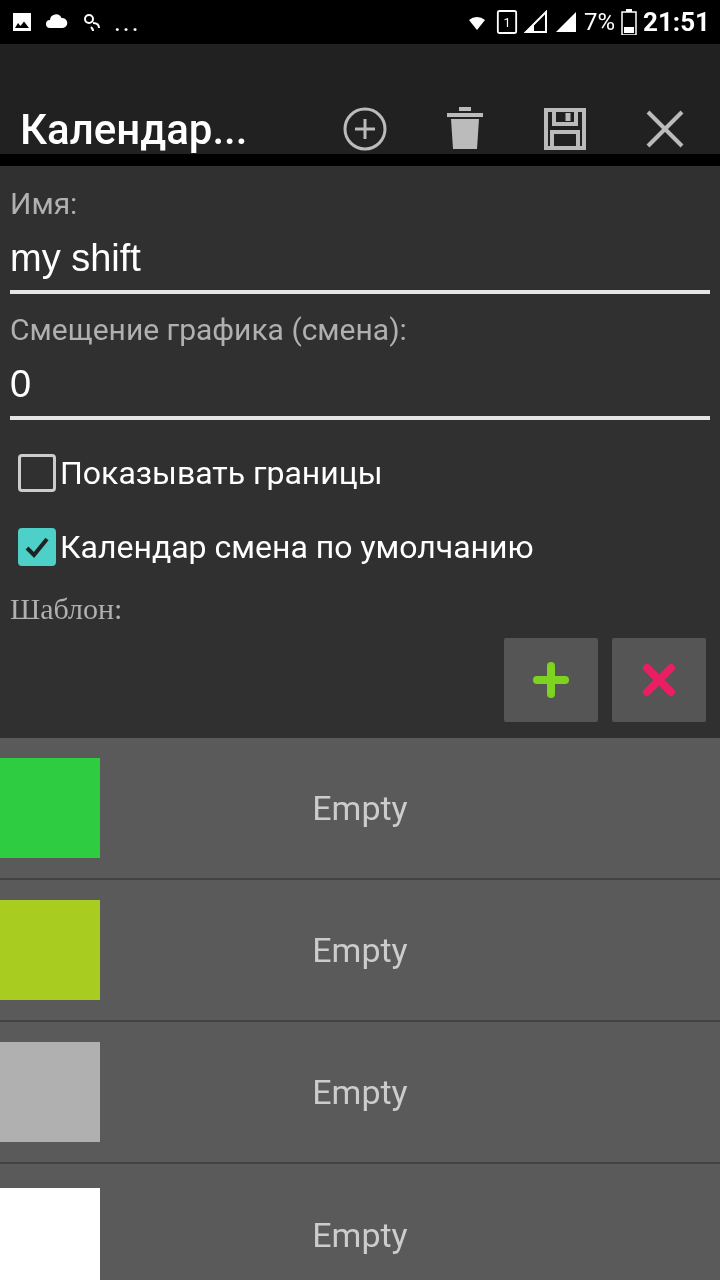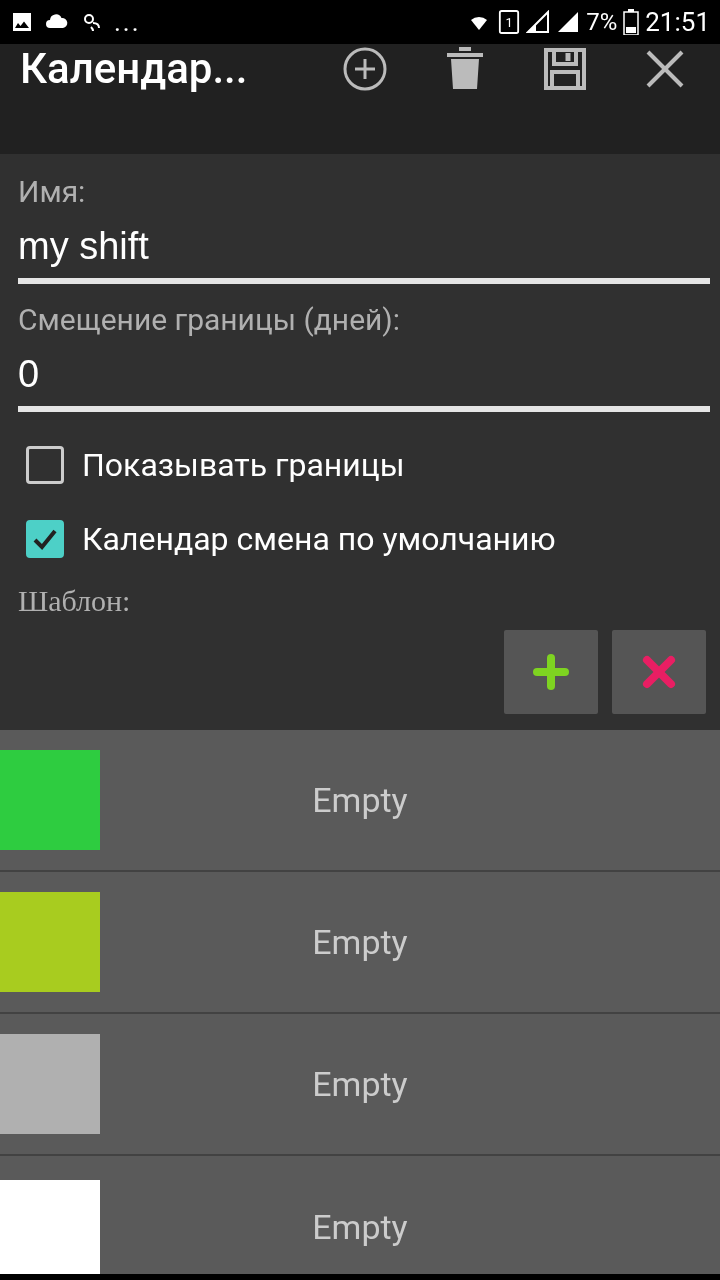--- a/index.html
+++ b/index.html
@@ -15,55 +15,56 @@
     color: #fff;
     font-size: 24px;
   }
   .status-left { display: flex; align-items: center; gap: 8px; }
   .status-right { display: flex; align-items: center; gap: 6px; font-weight: 400; }
   
   .app-bar {
     height: 110px;
     background: #212121;
     display: flex;
-    align-items: flex-start;
+    align-items: flex-end;
     padding: 0 20px;
   }
   .app-title {
     flex: 1;
     color: #fff;
     font-size: 42px;
     font-weight: 500;
     white-space: nowrap;
     overflow: hidden;
   }
   .app-actions { display: flex; align-items: center; gap: 50px; padding-right: 10px; }
   .action-btn { width: 50px; height: 50px; display: flex; align-items: center; justify-content: center; cursor: pointer; }
   
   .content {
     background: #303030;
-    padding: 10px 10px 0 18px;
+    padding: 10px 10px 0 10px;
+    margin-top: 12px;
   }
   
   .field-label { color: #b0b0b0; font-size: 30px; margin-top: 10px; margin-bottom: 8px; }
   .field-input {
     width: 100%;
     background: transparent;
     border: none;
-    border-bottom: 6px solid #e5e5e5;
+    border-bottom: 4px solid #e5e5e5;
     color: #fff;
     font-size: 38px;
     padding: 8px 0 10px 0;
     outline: none;
   }
   
   .check-row {
     display: flex;
     align-items: center;
-    gap: 18px;
+    gap: 4px;
     padding: 18px 8px;
   }
   .checkbox {
     width: 38px;
     height: 38px;
     border: 3px solid #ccc;
     border-radius: 4px;
     flex-shrink: 0;
     display: flex;
     align-items: center;
@@ -146,21 +147,21 @@
       </svg>
     <svg width="24" height="24" viewBox="0 0 24 24" fill="#fff">
         <path d="M2 22L22 2v20H2z"></path>
       </svg>
     <span>7%</span>
     <svg width="16" height="26" viewBox="0 0 14 26" fill="#fff">
         <rect x="4" y="0" width="6" height="3"></rect>
         <rect x="0" y="3" width="14" height="23" fill="none" stroke="#fff" stroke-width="1.5"></rect>
         <rect x="2" y="18" width="10" height="6"></rect>
       </svg>
-    <span style="font-size:26px;">21:51</span>
+    <span style="font-size:26px;font-weight:bold;">21:51</span>
   </div>
 </div>
 
 <div class="app-bar">
   <div class="app-title">Календар...</div>
   <div class="app-actions">
     <div class="action-btn">
       <svg width="48" height="48" viewBox="0 0 48 48" fill="none" stroke="#bbb" stroke-width="3">
           <circle cx="24" cy="24" r="20"></circle>
           <line x1="24" y1="14" x2="24" y2="34"></line>
@@ -186,21 +187,21 @@
           <line x1="38" y1="4" x2="4" y2="38"></line>
         </svg>
     </div>
   </div>
 </div>
 
 <div class="content">
   <div class="field-label">Имя:</div>
   <input class="field-input" value="my shift" style="">
   
-  <div class="field-label" style="margin-top:18px;">Смещение границы (дней):</div>
+  <div class="field-label" style="margin-top:18px;">Смещение графика (смена):</div>
   <input class="field-input" value="0" style="">
   
   <div class="check-row" style="margin-top:16px;">
     <div class="checkbox"></div>
     <div class="check-label">Показывать границы</div>
   </div>
   
   <div class="check-row">
     <div class="checkbox checked">
       <svg width="28" height="28" viewBox="0 0 28 28" fill="none" stroke="#222" stroke-width="4">

